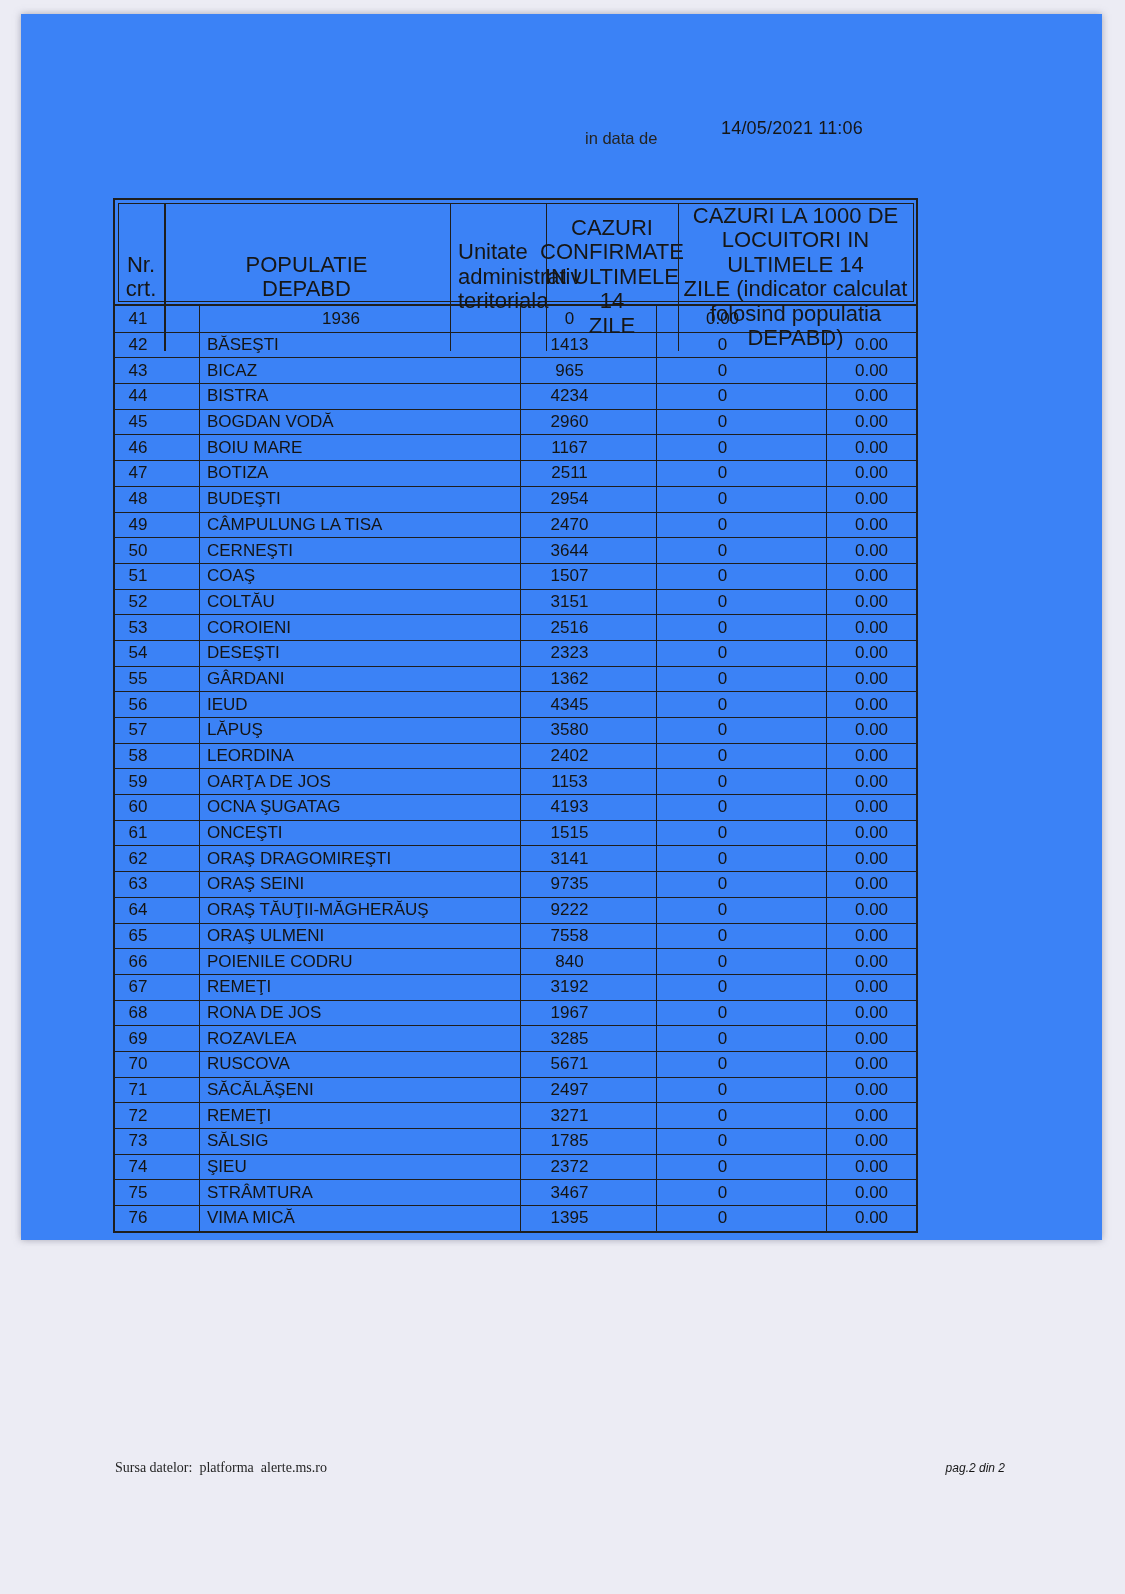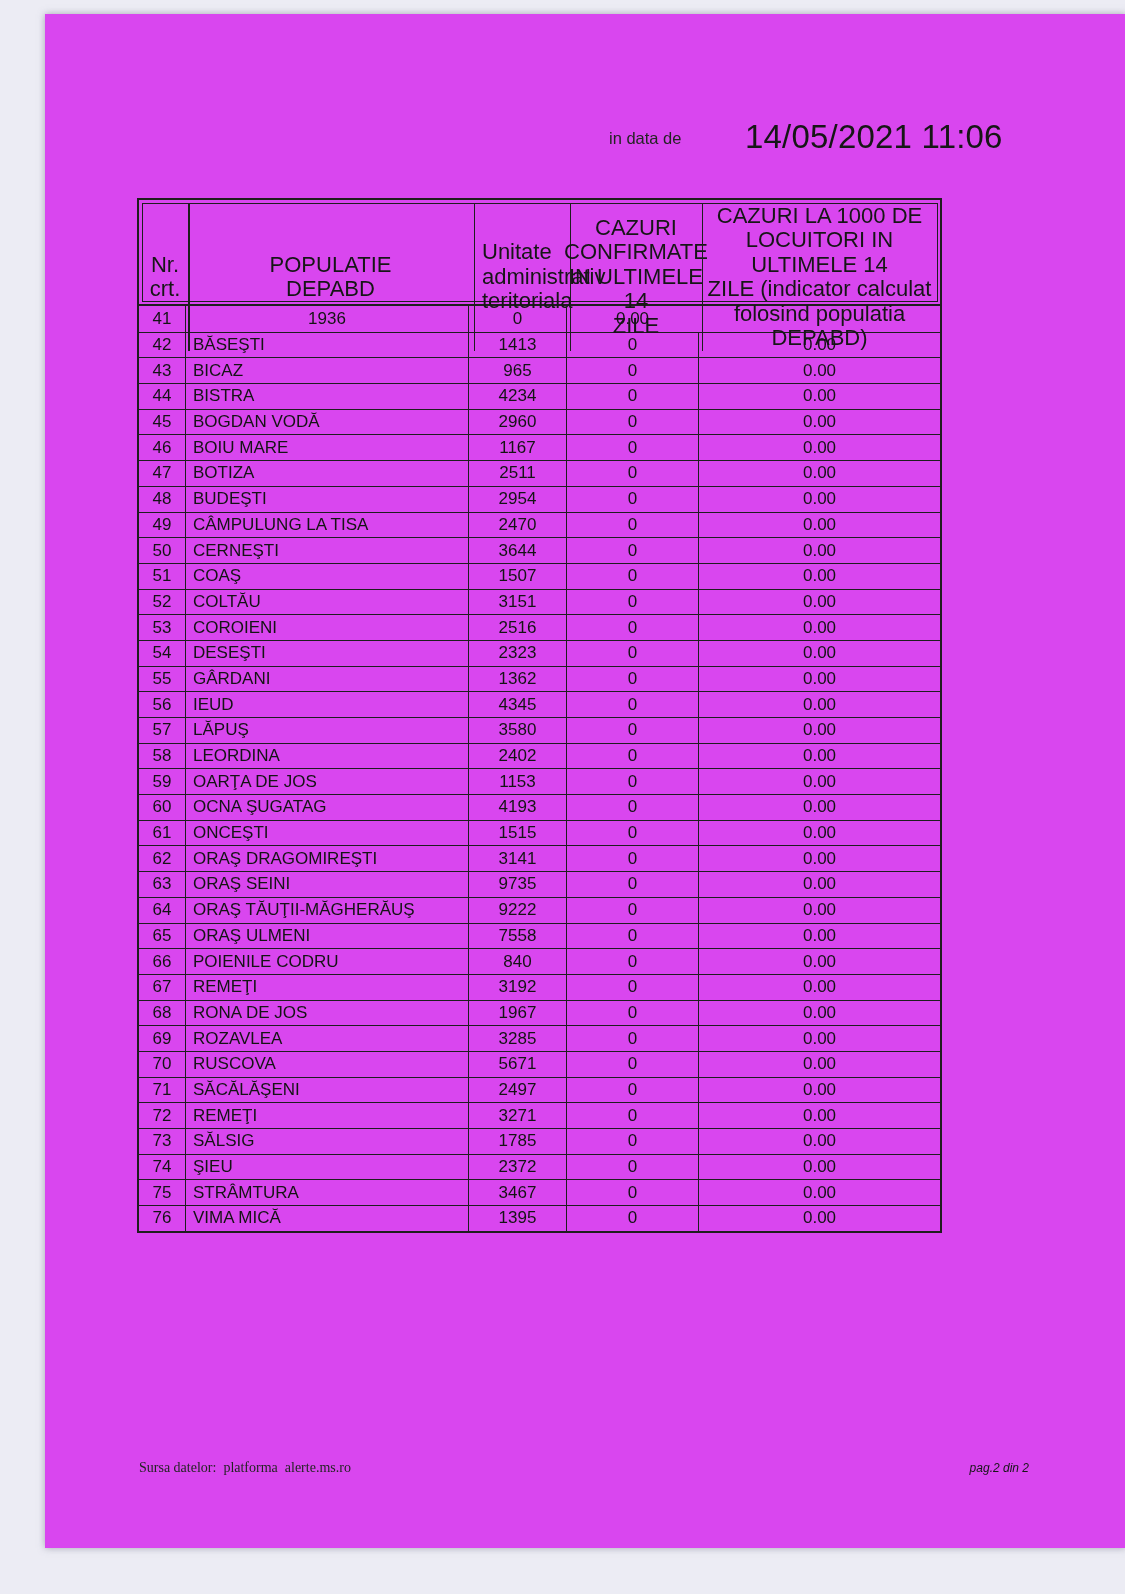--- a/index.html
+++ b/index.html
@@ -13,38 +13,37 @@
     background: #ececf4;
     font-family: "Liberation Sans", sans-serif;
     color: #1c1c1c;
     overflow: hidden;
   }
   .sheet {
     position: absolute;
     left: 21px;
     top: 14px;
     width: 1081px;
-    height: 1534px;
-    background: #d946ef;
+    height: 1226px;
+    background: #3b82f6;
     box-shadow: 0 0 7px rgba(105,105,128,0.55);
-    margin-left: 24px;
   }
   
   .date-label {
     position: absolute;
     left: 564px;
     top: 115px;
     font-size: 16.5px;
     color: #242424;
   }
   .date-value {
     position: absolute;
     left: 700px;
     top: 104px;
-    font-size: 33px;
+    font-size: 18px;
     letter-spacing: 0.2px;
     color: #161616;
   }
   
   .covid-table {
     position: absolute;
     left: 92px;
     top: 184px;
     width: 805px;
     --cols: 46px 283px 98px 132px 1fr;
@@ -84,20 +83,21 @@
   }
   .tbody {
     border: 2.2px solid var(--bcol);
     border-top: none;
   }
   .trow {
     box-sizing: border-box;
     display: grid;
     grid-template-columns: var(--cols);
     height: 25.7px;
+    gap: 38px;
   }
   .trow + .trow { border-top: 1.6px solid var(--bcol); }
   .cell {
     display: flex;
     align-items: center;
     justify-content: center;
     font-size: 17px;
     color: #141414;
     white-space: nowrap;
     overflow: hidden;

